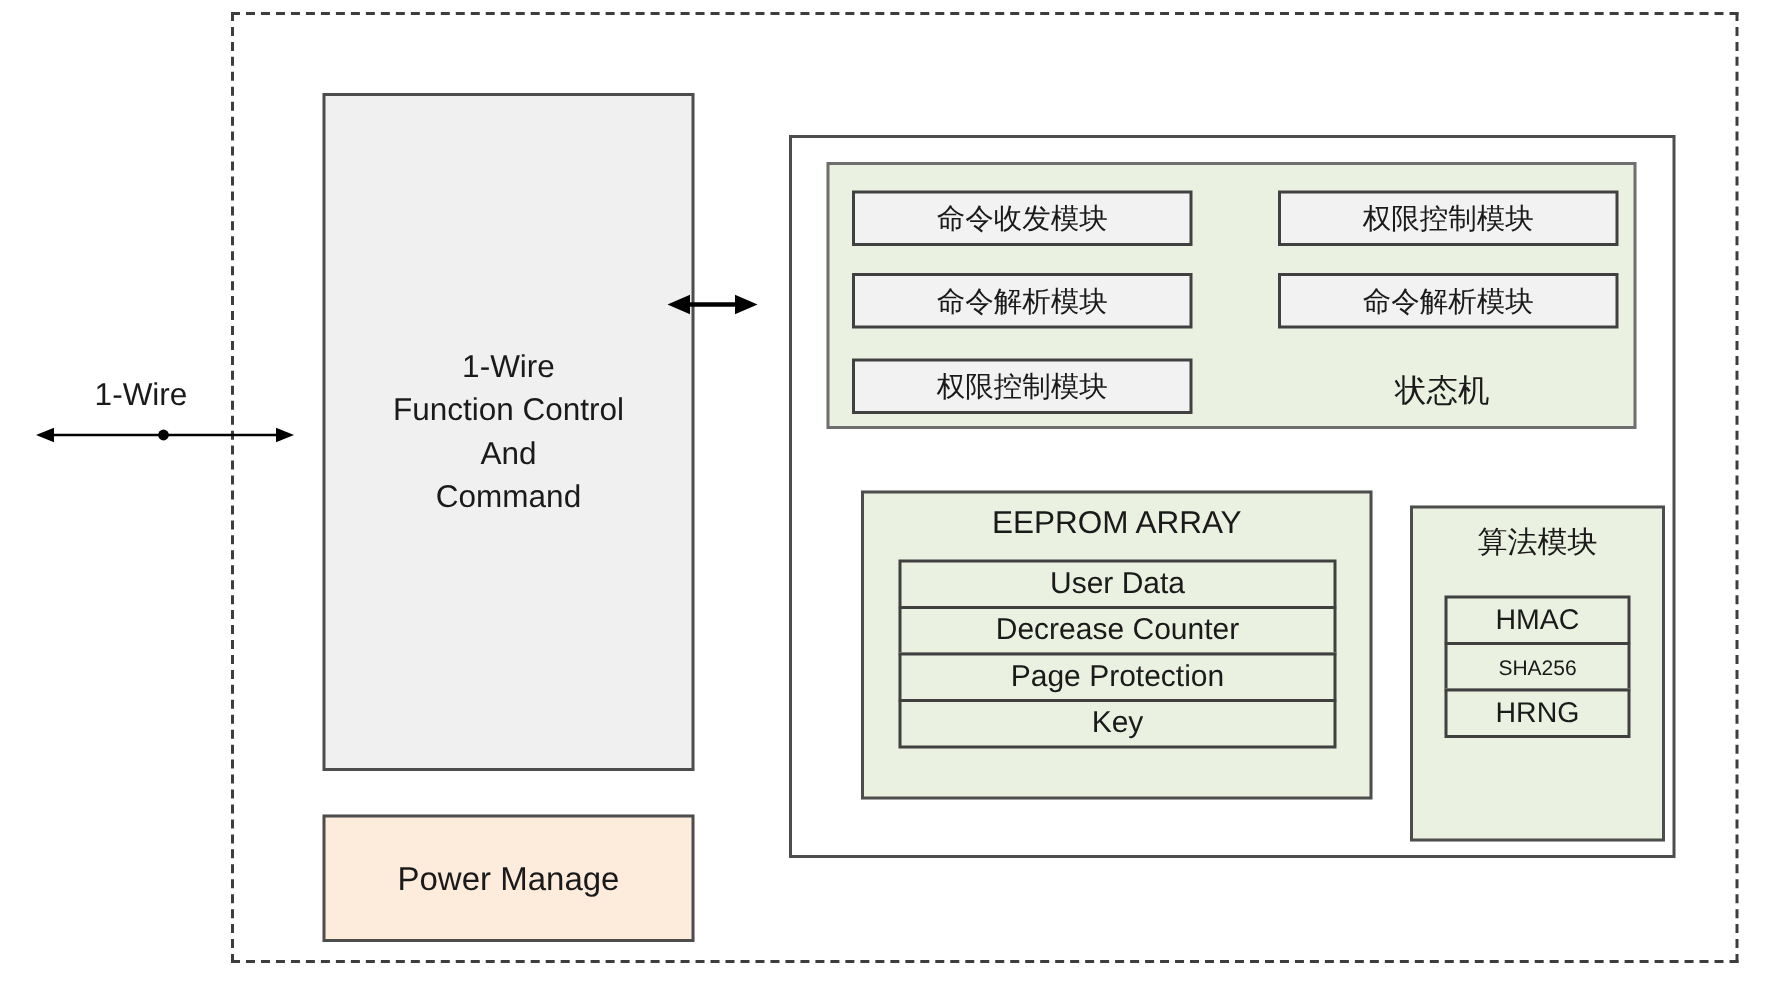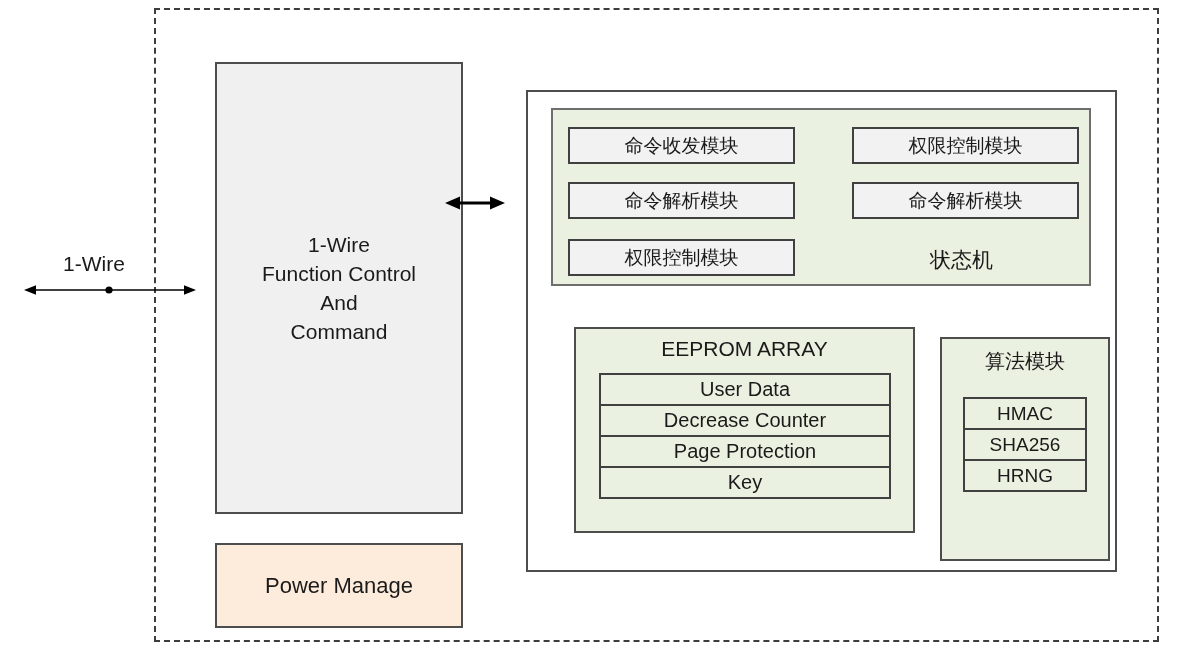--- a/index.html
+++ b/index.html
@@ -87,20 +87,20 @@
         <div class="tbl-row">Decrease Counter</div>
         <div class="tbl-row">Page Protection</div>
         <div class="tbl-row">Key</div>
       </div>
     </div>
 
     <div class="abs solid-box green-fill" style="left:392px;top:245px;width:170px;height:224px;">
       <div class="center-txt title-md" style="height:44px;">算法模块</div>
       <div class="abs" style="left:21px;top:58px;width:124px;">
         <div class="tbl-row" style="font-size:19px;">HMAC</div>
-        <div class="tbl-row" style="font-size:19px;text-align:center;">SHA256</div>
+        <div class="tbl-row" style="font-size:14px;text-align:center;">SHA256</div>
         <div class="tbl-row" style="font-size:19px;">HRNG</div>
       </div>
     </div>
 
   </div>
 
 </div>
 
 </body></html>

